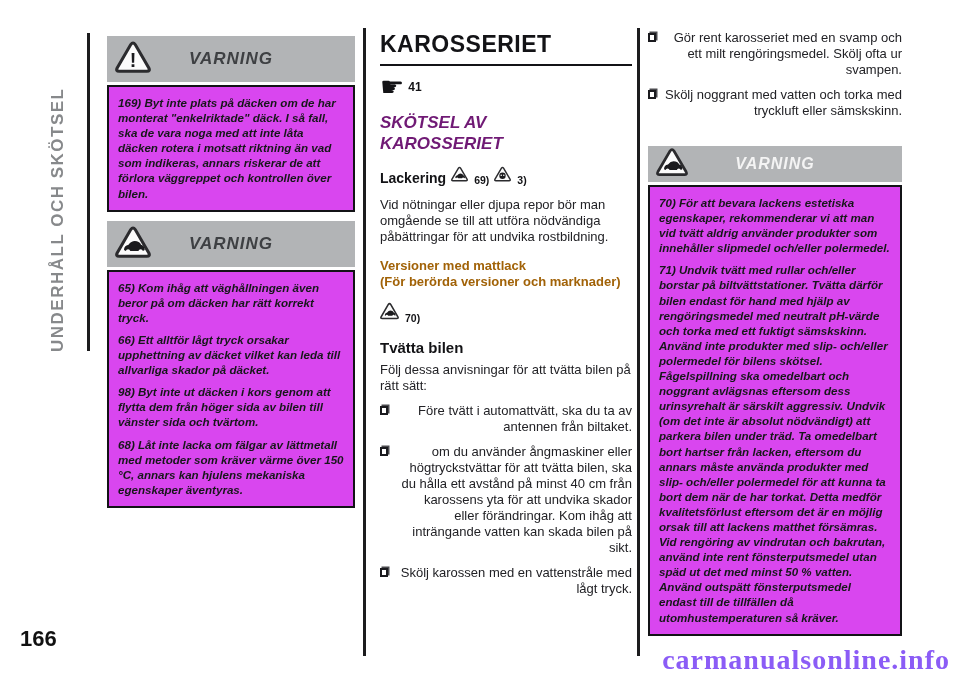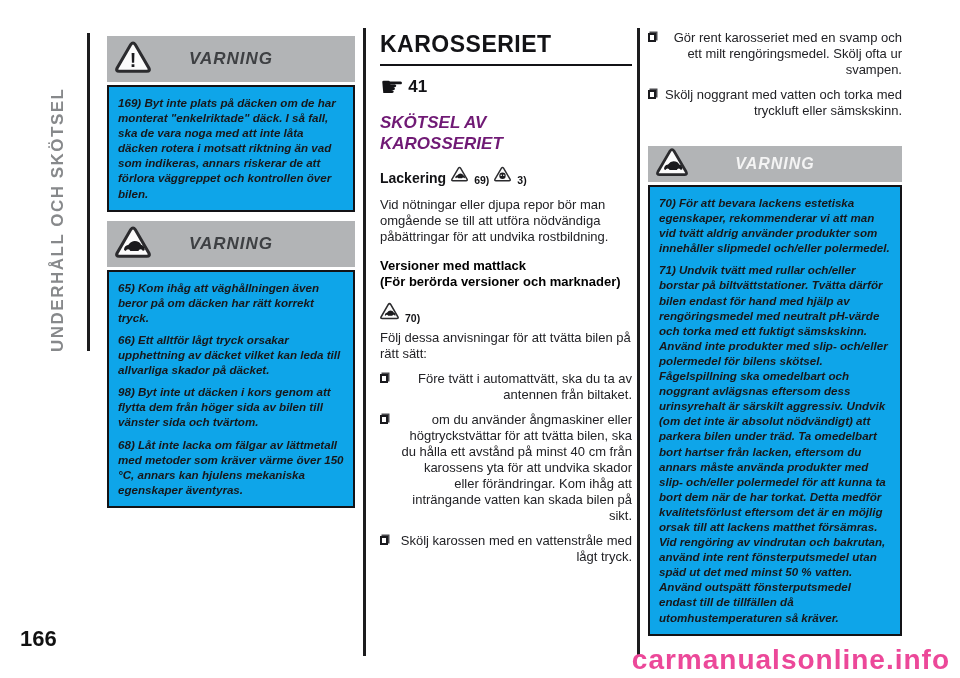--- a/index.html
+++ b/index.html
@@ -34,62 +34,62 @@
     position:relative; background:#b2b4b6; height:46px;
     display:flex; align-items:center; justify-content:center;
   }
   .warn-header.small { height:36px; }
   .warn-header .tri-icon { position:absolute; left:8px; top:50%; transform:translateY(-50%); }
   .warn-title {
     font-size:17px; font-weight:bold; font-style:italic; letter-spacing:1px; color:#3e4043;
   }
   .warn-title.light { color:#f4f4f4; font-size:16px; }
   .warn-body {
-    border:2.5px solid #131316; padding:8px 9px 9px 9px; margin-top:3px; background:#0ea5e9;
+    border:2.5px solid #131316; padding:8px 9px 9px 9px; margin-top:3px; background:#d946ef;
   }
   .warn-body p {
     font-size:11.6px; line-height:15.1px; font-weight:bold; font-style:italic; color:#17171a;
   }
   .warn-body p + p { margin-top:7px; }
 
   
   .sec-title {
     margin-top:31px; font-size:23px; font-weight:bold; letter-spacing:0.5px; color:#131316;
     border-bottom:2.5px solid #131316; padding-bottom:6px;
   }
   .ref-row { margin-top:8px; display:flex; align-items:center; gap:4px; }
   .hand-glyph { font-size:27px; line-height:26px; color:#131316; }
-  .ref-num { font-size:17px; font-weight:bold; color:#131316; }
+  .ref-num { font-size:12px; font-weight:bold; color:#131316; }
   .sub-title {
     margin-top:12px; max-width:185px; font-size:17px; line-height:21px;
     font-weight:bold; font-style:italic; color:#701a75; text-transform:uppercase;
   }
   .label-row { margin-top:12px; display:flex; align-items:flex-end; gap:5px; }
   .label-bold { font-size:14px; font-weight:bold; color:#131316; }
   .mini-ref { font-size:10.5px; font-weight:bold; color:#131316; margin-left:1px; }
   .body-p { margin-top:11px; font-size:13px; line-height:16px; color:#222226; }
-  .bold-lines { margin-top:13px; font-size:13px; line-height:16px; font-weight:bold; color:#000000; }
+  .bold-lines { margin-top:13px; font-size:13px; line-height:16px; font-weight:bold; color:#a16207; }
   .wash-title { margin-top:15px; font-size:15px; font-weight:bold; color:#131316; }
 
   .bullet { margin-top:9px; display:flex; align-items:flex-start; }
   .bullet .sq {
     flex:0 0 auto; width:8px; height:9px; margin:3px 8px 0 0;
     border:2.6px solid #1a1a1e; background:#fff;
     box-shadow:1.5px -1.5px 0 0 #4a4a4e;
   }
   .bullet .bt { font-size:13px; line-height:16px; color:#222226;text-align:right; }
 
   
   .col3 .bullet:first-child { margin-top:30px; }
   .col3-warn { margin-top:27px; }
 
   
   .watermark {
     position:absolute; right:10px; top:644px; font-size:28px; letter-spacing:1px;
-    color:#ec4899; font-weight:bold; font-family:Liberation Sans, sans-serif;
+    color:#8b5cf6; font-weight:bold; font-family:Liberation Serif, serif;
   }
 
   svg .tri-fill { fill:#fbfbfb; stroke:#2b2b2e; }
   .inline-tri { display:inline-block; vertical-align:bottom; }
 </style>
 </head>
 <body>
 
 <div class="page">
 
@@ -177,20 +177,21 @@
     <div class="label-row">
       <span class="inline-tri">
         <svg width="19" height="18" viewBox="0 0 40 36">
           <path class="tri-fill" stroke-width="3.4" d="M17.5 4.2 Q20 0.8 22.5 4.2 L37.6 30.2 Q39.4 33.8 35.4 33.8 L4.6 33.8 Q0.6 33.8 2.4 30.2 Z"></path>
           <path fill="#1b1b1e" d="M10 27 q0-5 5-6 q3-4 7-4 q5 0 7 4 q4 1 4 6 l-2 1 a2.6 2.6 0 0 0-5 0 l-9 0 a2.6 2.6 0 0 0-5 0 z"></path>
         </svg>
       </span>
       <span class="mini-ref">70)</span>
     </div>
 
+    <h3 class="wash-title">Tvätta bilen</h3>
     <p class="body-p" style="margin-top:6px">Följ dessa anvisningar för att tvätta bilen på rätt sätt:</p>
 
     <div class="bullet">
       <span class="sq"></span>
       <span class="bt">Före tvätt i automattvätt, ska du ta av antennen från biltaket.</span>
     </div>
     <div class="bullet">
       <span class="sq"></span>
       <span class="bt">om du använder ångmaskiner eller högtryckstvättar för att tvätta bilen, ska du hålla ett avstånd på minst 40 cm från karossens yta för att undvika skador eller förändringar. Kom ihåg att inträngande vatten kan skada bilen på sikt.</span>
     </div>

